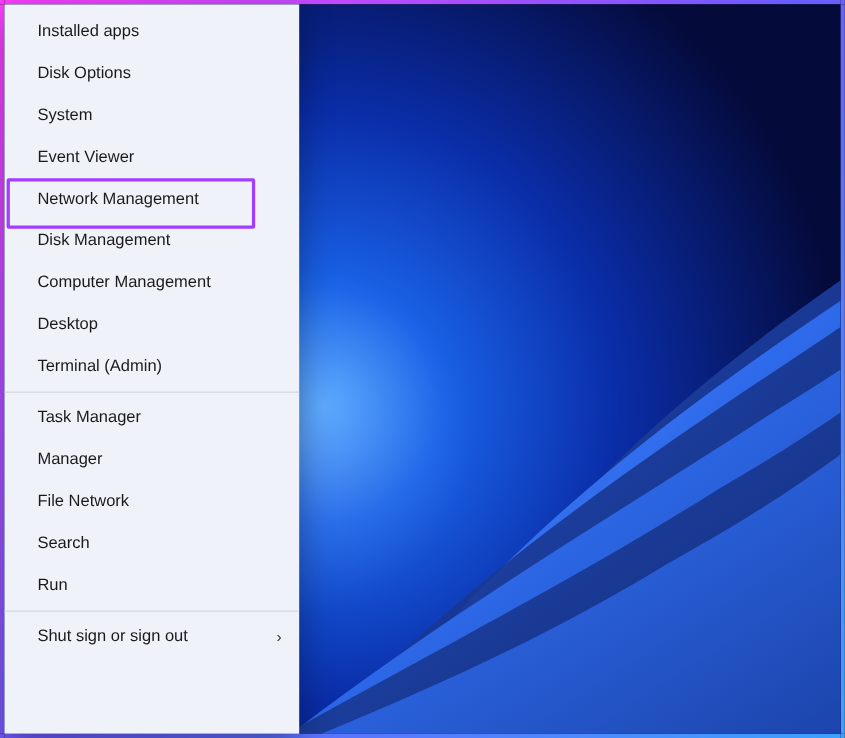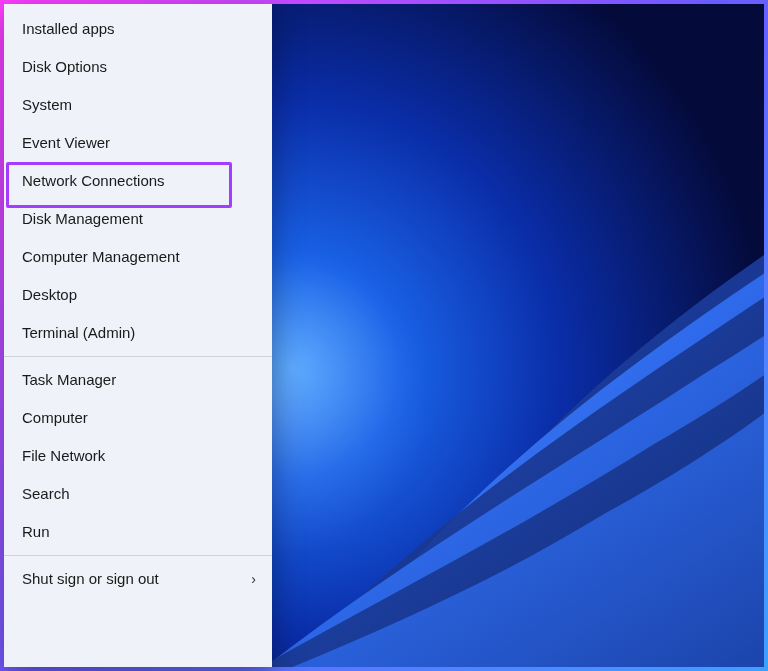--- a/index.html
+++ b/index.html
@@ -45,21 +45,21 @@
     bottom: 0;
     width: 268px;
     background: #f0f2f9;
     box-shadow: 0 10px 30px rgba(0,0,0,0.35);
     display: flex;
     flex-direction: column;
     padding-top: 6px;
   }
   .menu-item {
     position: relative;
-    padding: 9px 18px;
+    padding: 9px 30px;
     cursor: default;
     user-select: none;
     line-height: 20px;
   }
   .separator {
     height: 1px;
     background: #d0d3dc;
     margin: 4px 0;
   }
   .chevron {
@@ -105,28 +105,28 @@
       <path d="M-120,820 C100,680 280,600 470,480 C660,370 770,270 860,110 L1000,110 L1000,900 Z" fill="url(#ribDark)" opacity="0.85"></path>
       <path d="M-180,820 C60,720 240,660 420,550 C620,440 740,330 840,160 L1000,160 L1000,900 Z" fill="url(#rib)" opacity="0.85"></path>
     </svg>
   </div>
 
   <div class="menu" id="menu">
       <div class="menu-item"><span>Installed apps</span></div>
       <div class="menu-item"><span>Disk Options</span></div>
       <div class="menu-item"><span>System</span></div>
       <div class="menu-item"><span>Event Viewer</span></div>
-      <div class="menu-item"><span>Network Connections</span></div>
+      <div class="menu-item"><span>Network Management</span></div>
       <div class="menu-item"><span>Disk Management</span></div>
       <div class="menu-item"><span>Computer Management</span></div>
       <div class="menu-item"><span>Desktop</span></div>
       <div class="menu-item"><span>Terminal (Admin)</span></div>
       <div class="separator"></div>
       <div class="menu-item"><span>Task Manager</span></div>
-      <div class="menu-item"><span>Computer</span></div>
+      <div class="menu-item"><span>Manager</span></div>
       <div class="menu-item"><span>File Network</span></div>
       <div class="menu-item"><span>Search</span></div>
       <div class="menu-item"><span>Run</span></div>
       <div class="separator"></div>
       <div class="menu-item"><span>Shut sign or sign out</span><span class="chevron">›</span></div>
     </div>
 
   <div class="highlight-box" id="highlight" style="border-color: rgb(163, 61, 255); left: 2px; top: 158px; width: 226px; height: 46px;"></div>
 </div>
 

